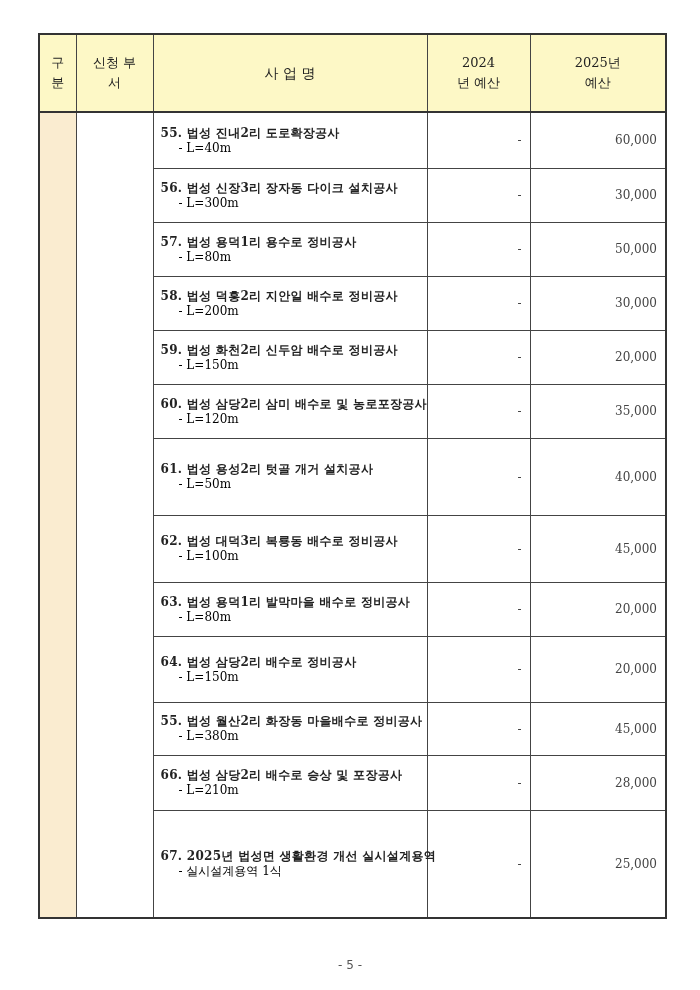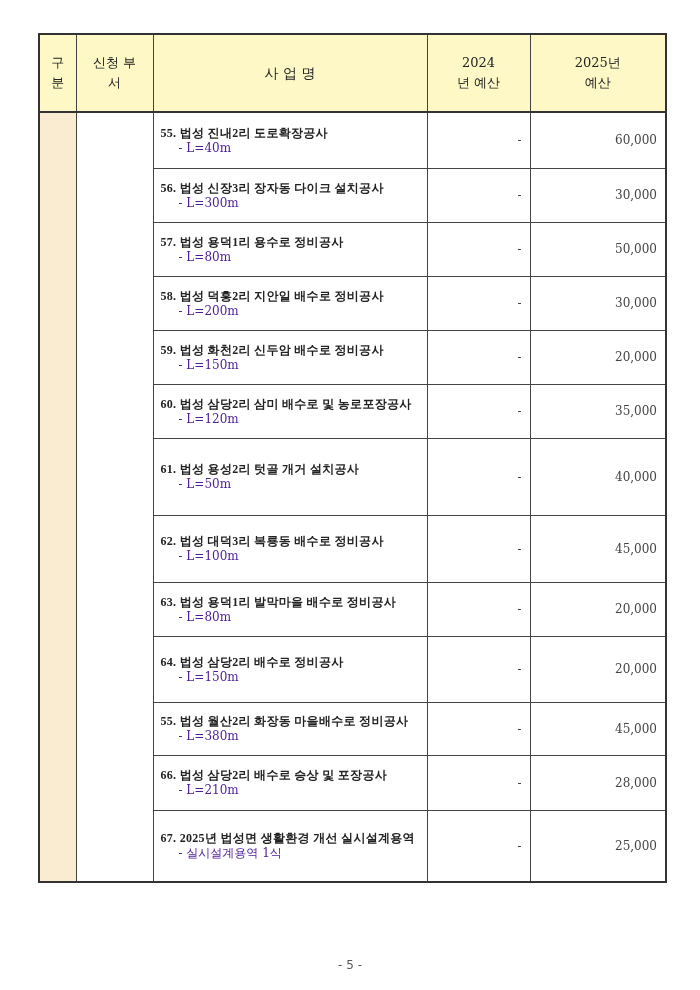--- a/index.html
+++ b/index.html
@@ -25,22 +25,22 @@
     height: 42px;
     border-bottom: 2px solid #333;
   }
   .col-gubun { width: 37px; }
   .col-dept { width: 77px; }
   .col-name { width: 274px; }
   .col-2024 { width: 103px; }
   .col-2025 { width: 136px; }
   .gubun-cell { background: #faecd0; }
   .name-cell { padding-left: 7px !important; }
-  .item-title { font-size: 12px; font-weight: bold; display: block; line-height: 16px; letter-spacing: 0.3px; white-space: nowrap; font-family: Liberation Serif, serif; }
-  .item-sub { font-size: 12px; display: block; line-height: 15px; padding-left: 18px; color: #4c1d95; }
+  .item-title { font-size: 12px; font-weight: bold; display: block; line-height: 16px; letter-spacing: 0.3px; white-space: nowrap; }
+  .item-sub { font-size: 12px; display: block; line-height: 15px; padding-left: 18px; color: #000000; }
   .num-cell { text-align: right; padding-right: 8px !important; font-size: 12px; color: #444; }
   .footer { position: absolute; left: 0; width: 700px; top: 958px; text-align: center; font-size: 12px; color: #555; font-family: "DejaVu Sans", sans-serif; }
 </style>
 </head>
 <body>
 
 <table class="page-table">
   <colgroup>
     <col class="col-gubun">
       <col class="col-dept">
@@ -149,21 +149,21 @@
         <td class="num-cell">45,000</td>
       </tr>
       <tr style="height: 55px; margin-left: 48px;">
         <td class="name-cell">
           <span class="item-title">66. 법성 삼당2리 배수로 승상 및 포장공사</span>
           <span class="item-sub">- L=210m</span>
         </td>
         <td class="num-cell">-</td>
         <td class="num-cell">28,000</td>
       </tr>
-      <tr style="height: 72px;">
+      <tr style="height: 108px;">
         <td class="name-cell">
           <span class="item-title">67. 2025년 법성면 생활환경 개선 실시설계용역</span>
           <span class="item-sub">- 실시설계용역 1식</span>
         </td>
         <td class="num-cell">-</td>
         <td class="num-cell">25,000</td>
       </tr>
     </tbody>
 </table>
 

